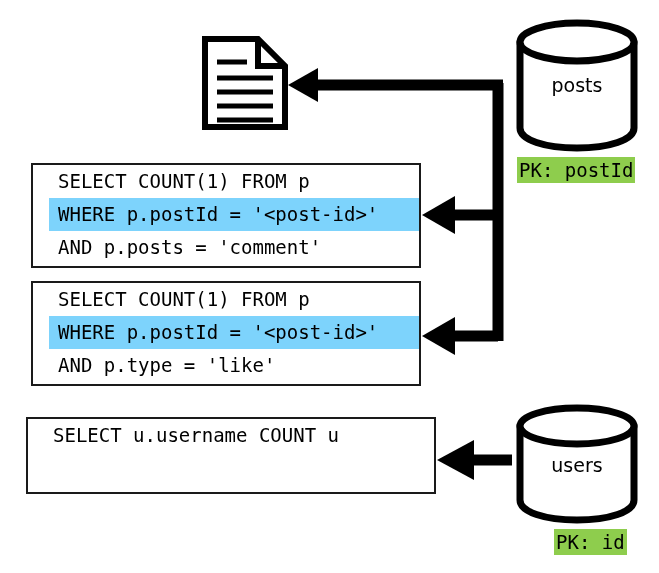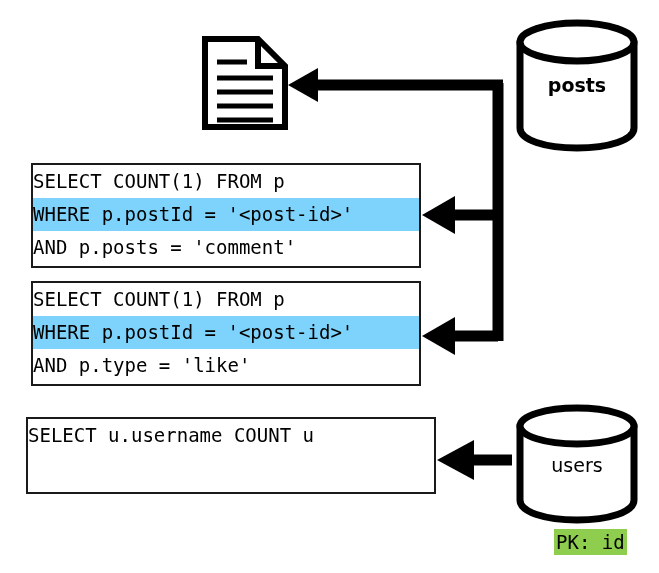--- a/index.html
+++ b/index.html
@@ -27,22 +27,24 @@
     background: #ffffff;
     padding: 0;
   }
   .sql-line {
     font-family: "DejaVu Sans Mono", "Liberation Mono", monospace;
     font-size: 19px;
     line-height: 33px;
     height: 33px;
     color: #000000;
     white-space: pre;
+    padding-left: 9px;
     letter-spacing: 0px;
     background: #ffffff;
+    margin-left: 16px;
   }
   .sql-line.hl {
     background: #7dd3fc;
   }
 
   
   .db { position: absolute; }
   .db-label {
     position: absolute;
     width: 100%;
@@ -99,27 +101,28 @@
   <div class="sql-box" style="left:31px; top:281px; width:390px; height:105px;">
     <div class="sql-line">SELECT COUNT(1) FROM p</div>
     <div class="sql-line hl">WHERE p.postId = '&lt;post-id&gt;'</div>
     <div class="sql-line">AND p.type = 'like'</div>
   </div>
 
   <div class="sql-box" style="left:26px; top:417px; width:410px; height:77px;">
     <div class="sql-line">SELECT u.username COUNT u</div>
   </div>
 
-  <div class="db" style="left:513px; top:16px; width:128px; height:138px;font-weight:bold;">
+  <div class="db" style="left:513px; top:16px; width:128px; height:138px;">
     <svg width="128" height="138" viewBox="0 0 128 138" aria-hidden="true">
       <path d="M7 26 V112 C7 124 32 132 64 132 C96 132 121 124 121 112 V26 Z" fill="#ffffff" stroke="#000000" stroke-width="7" stroke-linejoin="round"></path>
       <ellipse cx="64" cy="26" rx="57" ry="19" fill="#ffffff" stroke="#000000" stroke-width="7"></ellipse>
     </svg>
     <div class="db-label" style="top:58px;">posts</div>
   </div>
+  <div class="pk-badge" style="left:517px; top:157px;">PK: postId</div>
 
   <div class="db" style="left:513px; top:402px; width:128px; height:124px;">
     <svg width="128" height="124" viewBox="0 0 128 124" aria-hidden="true">
       <path d="M7 24 V98 C7 110 32 118 64 118 C96 118 121 110 121 98 V24 Z" fill="#ffffff" stroke="#000000" stroke-width="7" stroke-linejoin="round"></path>
       <ellipse cx="64" cy="24" rx="57" ry="18" fill="#ffffff" stroke="#000000" stroke-width="7"></ellipse>
     </svg>
     <div class="db-label" style="top:52px;">users</div>
   </div>
   <div class="pk-badge" style="left:554px; top:529px;">PK: id</div>
 

